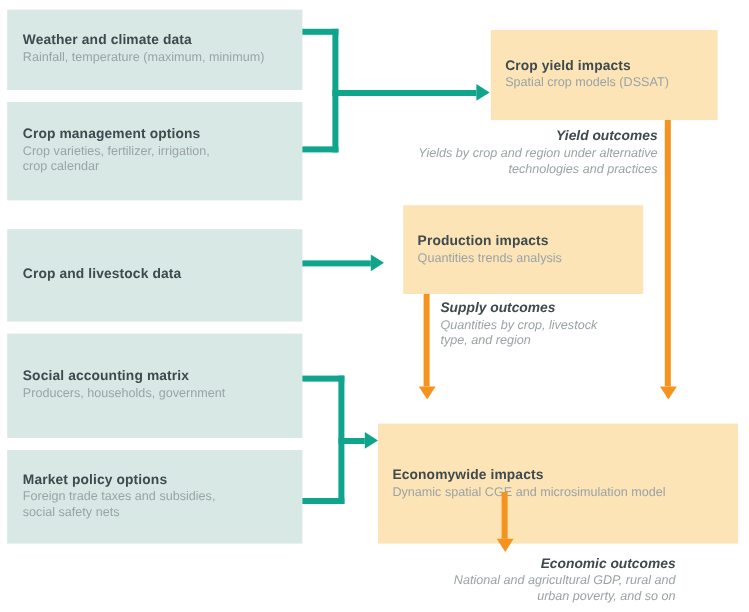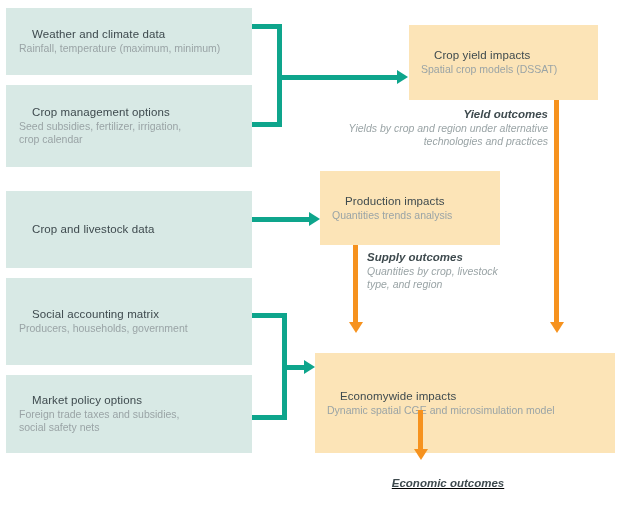--- a/index.html
+++ b/index.html
@@ -12,44 +12,44 @@
   }
   
   .box{
     position:absolute;
     display:flex;flex-direction:column;justify-content:center;
     box-sizing:border-box;
   }
   .box.teal{background:#d8e9e5;padding:4px 4px 4px 13px;}
   .box.orange{background:#fce4b7;padding:4px 11px 4px 12px;}
   .box .t{
-    font-size:11.5px;font-weight:normal;color:#3e4a4e;
-    line-height:13px;letter-spacing:.1px;margin-left:13px;
+    font-size:11.5px;font-weight:bold;color:#3e4a4e;
+    line-height:13px;letter-spacing:.1px;
   }
   .box .d{
     font-size:10.5px;color:#9aa4a6;line-height:13px;margin-top:1px;
     white-space:pre-line;
   }
   
   #b1{left:6px;top:8px;width:246px;height:67px;}
   #b2{left:6px;top:85px;width:246px;height:82px;}
   #b3{left:6px;top:191px;width:246px;height:77px;gap:16px;}
   #b4{left:6px;top:278px;width:246px;height:87px;}
   #b5{left:6px;top:375px;width:246px;height:78px;}
   
   #m1{left:409px;top:25px;width:189px;height:75px;}
-  #m2{left:320px;top:171px;width:180px;height:74px;}
+  #m2{left:336px;top:171px;width:200px;height:74px;}
   #m3{left:315px;top:353px;width:300px;height:100px;}
   
   .outcome{position:absolute;font-style:italic;}
   .outcome .t{font-size:11.5px;font-weight:bold;color:#3e4a4e;line-height:14px;}
   .outcome .d{font-size:10.5px;color:#9aa4a6;line-height:13px;margin-top:1px;white-space:pre-line;}
   #o1{right:76px;top:107px;width:240px;text-align:right;}
   #o2{left:367px;top:250px;width:160px;text-align:left;}
-  #o3{left:333px;top:476px;width:230px;text-align:center;text-decoration:underline;}
+  #o3{left:333px;top:463px;width:230px;text-align:right;}
   
   .line{position:absolute;}
   .line.teal{background:#0ea58c;}
   .line.orange{background:#f6921e;}
   .head-right{
     position:absolute;width:0;height:0;
     border-top:7px solid transparent;border-bottom:7px solid transparent;
     border-left:11px solid #0ea58c;
   }
   .head-down{
@@ -62,21 +62,21 @@
 <body>
 
 <div class="stage">
 
   <div class="box teal" id="b1">
     <div class="t">Weather and climate data</div>
     <div class="d">Rainfall, temperature (maximum, minimum)</div>
   </div>
   <div class="box teal" id="b2">
     <div class="t">Crop management options</div>
-    <div class="d">Seed subsidies, fertilizer, irrigation,
+    <div class="d">Crop varieties, fertilizer, irrigation,
 crop calendar</div>
   </div>
   <div class="box teal" id="b3">
     <div class="t">Crop and livestock data</div>
   </div>
   <div class="box teal" id="b4">
     <div class="t">Social accounting matrix</div>
     <div class="d">Producers, households, government</div>
   </div>
   <div class="box teal" id="b5">
@@ -103,20 +103,22 @@
     <div class="d">Yields by crop and region under alternative
 technologies and practices</div>
   </div>
   <div class="outcome" id="o2">
     <div class="t">Supply outcomes</div>
     <div class="d">Quantities by crop, livestock
 type, and region</div>
   </div>
   <div class="outcome" id="o3">
     <div class="t">Economic outcomes</div>
+    <div class="d">National and agricultural GDP, rural and
+urban poverty, and so on</div>
   </div>
 
   <div class="line teal" style="left:252px;top:24px;width:30px;height:5px;"></div>
   <div class="line teal" style="left:277px;top:24px;width:5px;height:103px;"></div>
   <div class="line teal" style="left:252px;top:122px;width:30px;height:5px;"></div>
   <div class="line teal" style="left:277px;top:75px;width:120px;height:5px;"></div>
   <div class="head-right" style="left:397px;top:70px;"></div>
 
   <div class="line teal" style="left:252px;top:217px;width:57px;height:5px;"></div>
   <div class="head-right" style="left:309px;top:212px;"></div>

